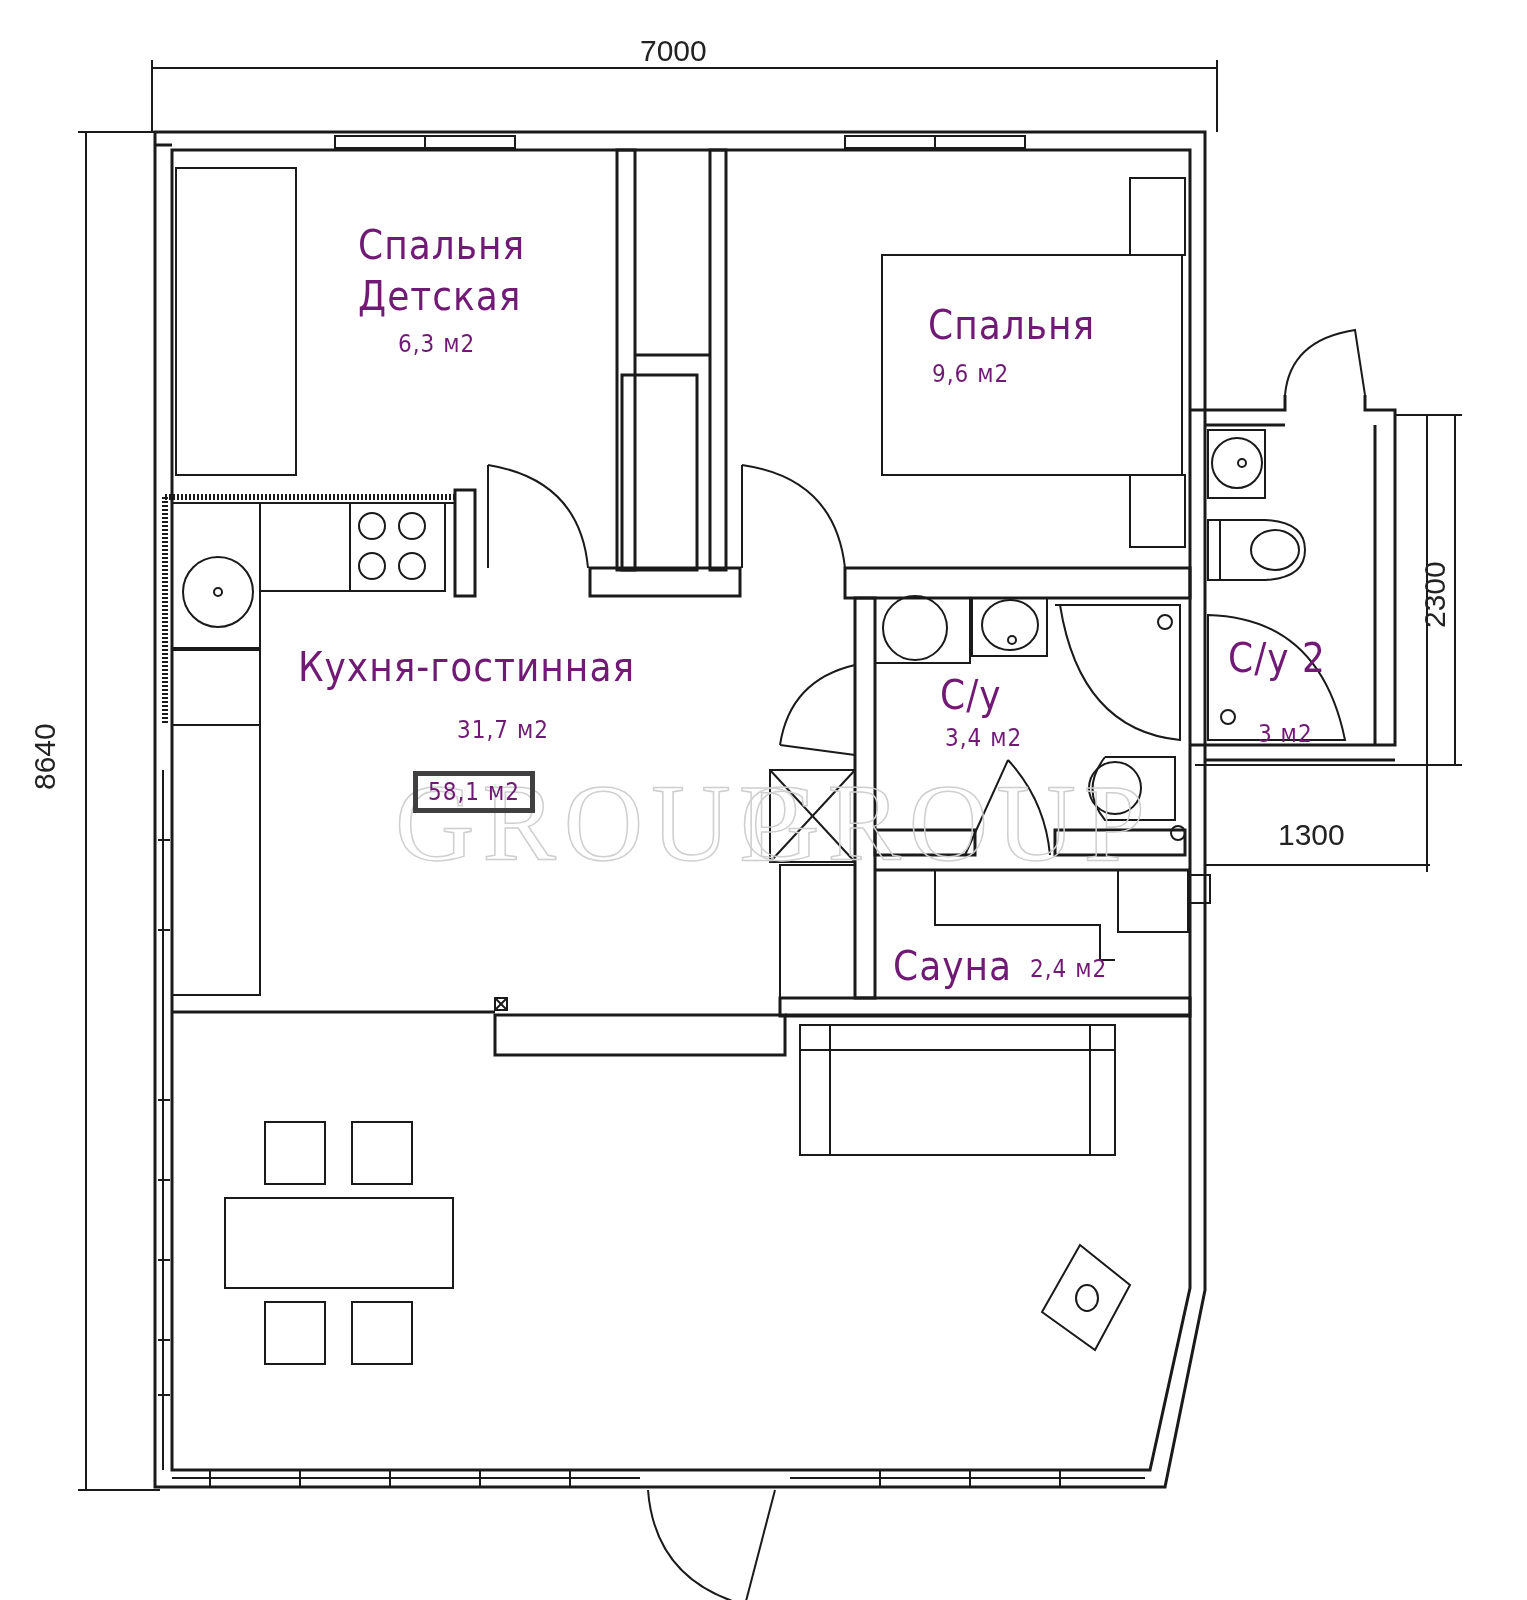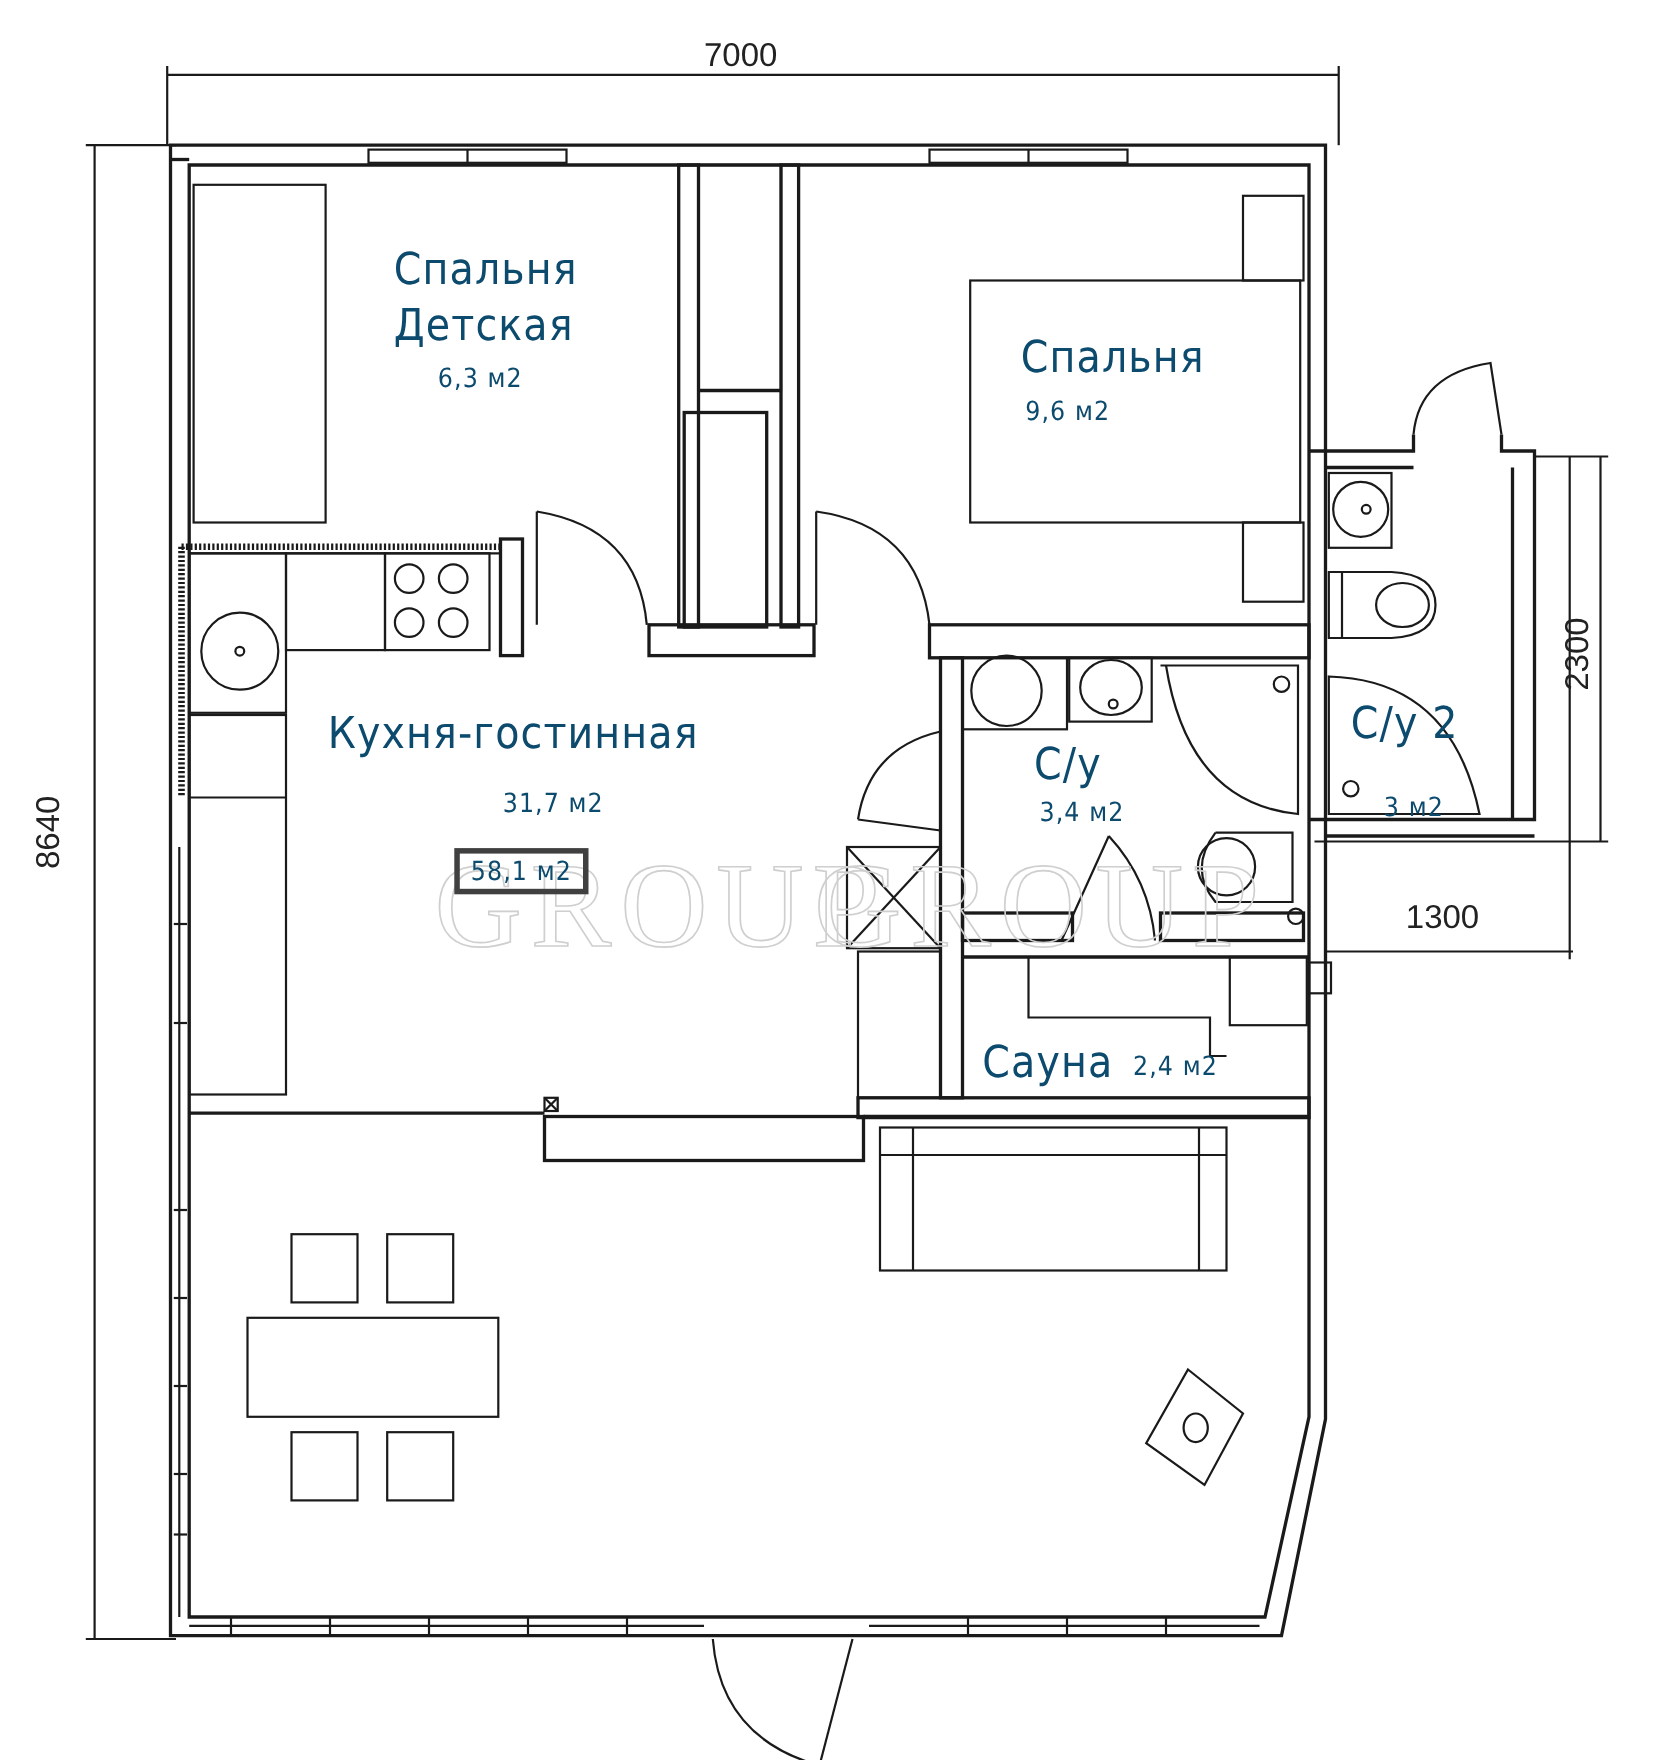--- a/index.html
+++ b/index.html
@@ -1,19 +1,19 @@
 <!DOCTYPE html>
 <html><head>
 <meta charset="utf-8">
 <style>
   html, body { margin:0; padding:0; background:#ffffff; }
   body { width:1527px; height:1600px; position:relative; overflow:hidden;
          font-family: "DejaVu Sans", sans-serif; color:#111; }
   svg.plan { position:absolute; left:0; top:0; }
-  .lbl { position:absolute; white-space:nowrap; color:#0c4a6e;
+  .lbl { position:absolute; white-space:nowrap; color:#701a75;
          font-family:"DejaVu Sans Condensed","DejaVu Sans", sans-serif; }
   .room-name { font-size:40px; letter-spacing:1px; }
   .room-area { font-size:24px; letter-spacing:1px; }
   .dim { font-size:30px; color:#222; font-family:"Liberation Sans", sans-serif; }
   .total-box { border:5px solid #404040; padding:2px 10px; font-size:24px; }
   .wm { position:absolute; font-family:"Liberation Serif", serif; font-size:110px;
         color:transparent; -webkit-text-stroke:1.5px #cfcfcf; letter-spacing:8px; }
 </style>
 </head>
 <body>

